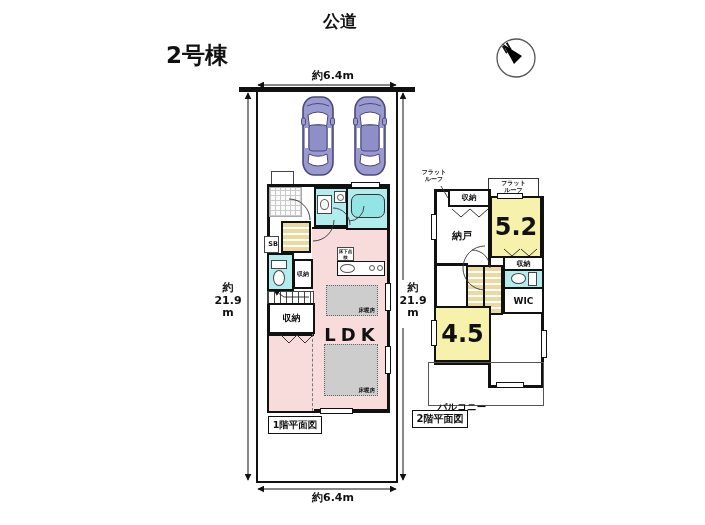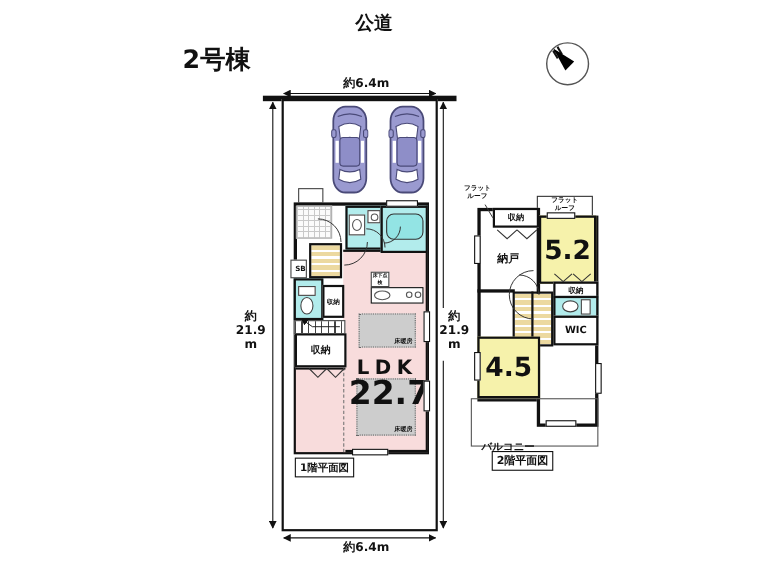--- a/index.html
+++ b/index.html
@@ -113,21 +113,20 @@
   <div class="thin" style="left:337px;top:247px;width:17px;height:14px;font-size:4.5px;font-weight:bold;text-align:center;line-height:1.3;padding-top:1px">床下点検</div>
 
   <div class="gray" style="left:326px;top:285px;width:52px;height:31px">
     <div class="abs" style="right:2px;bottom:1px;font-size:5.5px;font-weight:bold">床暖房</div>
   </div>
   <div class="gray" style="left:324px;top:344px;width:54px;height:52px">
     <div class="abs" style="right:2px;bottom:1px;font-size:5.5px;font-weight:bold">床暖房</div>
   </div>
 
   <div class="lbl" style="left:320px;top:325px;width:64px;font-size:18px;letter-spacing:5px">LDK</div>
-  <div class="lbl" style="left:317px;top:341px;width:74px;font-size:30px">22.7</div>
 
   <div class="win" style="left:351px;top:182px;width:29px;height:6px"></div>
   <div class="win" style="left:385px;top:283px;width:6px;height:28px"></div>
   <div class="win" style="left:385px;top:346px;width:6px;height:28px"></div>
   <div class="win" style="left:320px;top:408px;width:33px;height:6px"></div>
 
   <div class="caption" style="left:268px;top:416px;width:54px;height:18px;font-size:9.5px">1階平面図</div>
 
   <div class="thin" style="left:488px;top:178px;width:51px;height:22px;border-color:#333"></div>
   <div class="lbl pre" style="left:490px;top:180px;width:47px;font-size:6px">フラット
@@ -157,21 +156,21 @@
   <div class="room tan" style="left:466px;top:265px;width:37px;height:50px"></div>
   <div class="wall" style="left:483px;top:265px;width:2px;height:50px"></div>
 
   <div class="room25 yellow cflex" style="left:434px;top:306px;width:57px;height:56px;font-size:24px">4.5</div>
   <div class="win" style="left:431px;top:320px;width:6px;height:26px"></div>
   <div class="win" style="left:431px;top:214px;width:6px;height:26px"></div>
 
   <div class="win" style="left:496px;top:382px;width:28px;height:6px"></div>
   <div class="win" style="left:541px;top:330px;width:6px;height:28px"></div>
 
-  <div class="caption" style="left:447px;top:410px;width:56px;height:18px;font-size:10px">2階平面図</div>
+  <div class="caption" style="left:412px;top:410px;width:56px;height:18px;font-size:10px">2階平面図</div>
 
   <svg class="overlay" width="705" height="525" viewBox="0 0 705 525">
     <defs>
       <marker id="ah" viewBox="0 0 10 10" refX="9" refY="5" markerWidth="7" markerHeight="7" orient="auto-start-reverse">
         <path d="M0,0 L10,5 L0,10 z" fill="#111"></path>
       </marker>
     </defs>
     <g stroke="#111" stroke-width="1">
       <line x1="258" y1="85" x2="396" y2="85" marker-start="url(#ah)" marker-end="url(#ah)"></line>
       <line x1="258" y1="489" x2="396" y2="489" marker-start="url(#ah)" marker-end="url(#ah)"></line>

